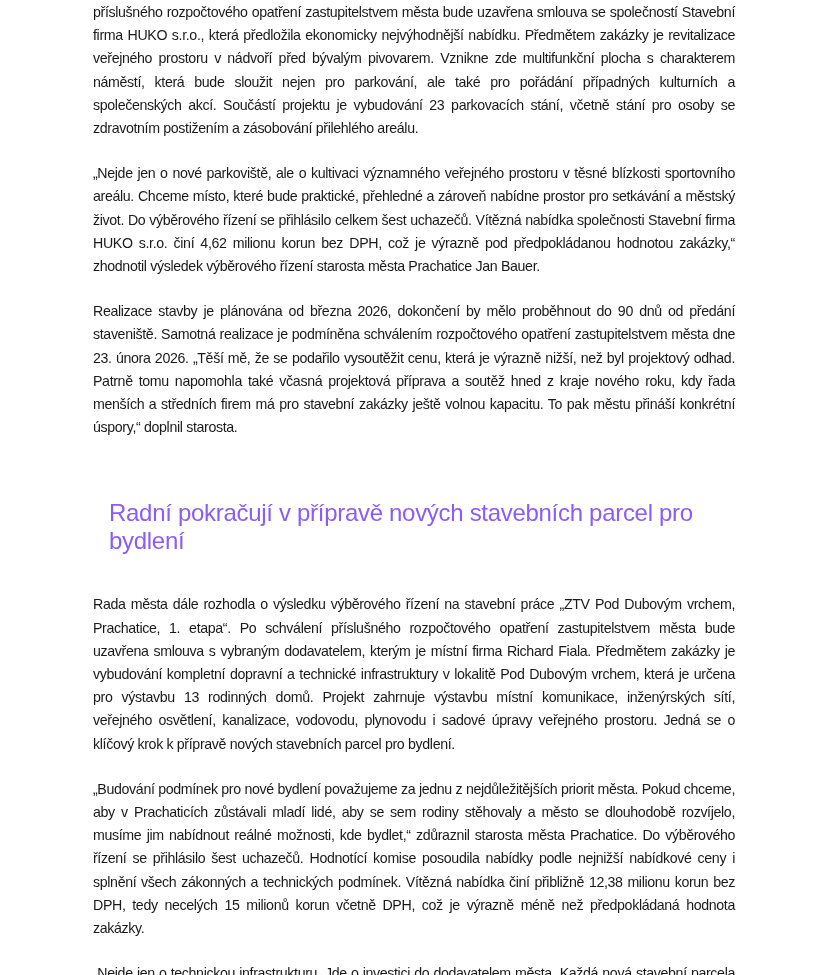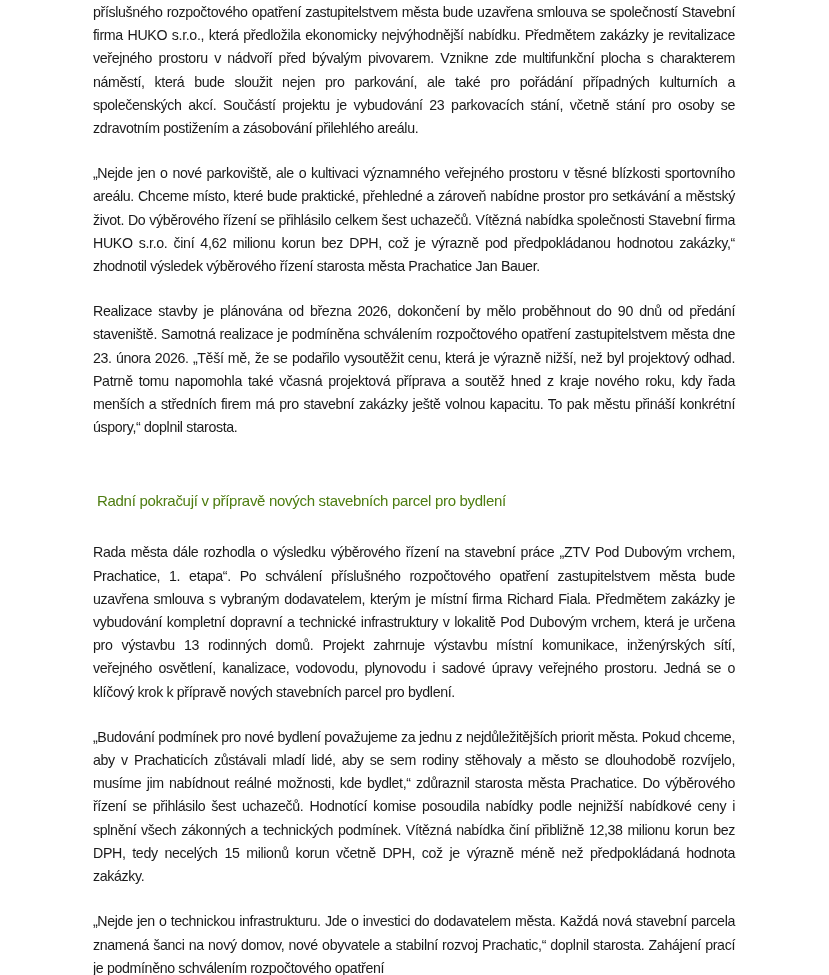--- a/index.html
+++ b/index.html
@@ -15,23 +15,23 @@
     text-align: justify;
     margin: 0;
     letter-spacing: -0.35px;
     word-spacing: 0px;
   }
   .para.first { margin-top: 1px; }
   .gap { height: 22px; }
   .gap-big { height: 44px; }
   .heading {
     font-family: "Liberation Sans", sans-serif;
-    font-size: 15px;
-    color: #4d7c0f;
-    margin: 4px;
+    font-size: 24px;
+    color: #8b5cf6;
+    margin: 16px;
     line-height: 28px;
     font-weight: normal;
     letter-spacing: -0.3px;
   }
   .heading-gap { height: 22px; }
 </style>
 </head>
 <body>
 
 <div class="page">

